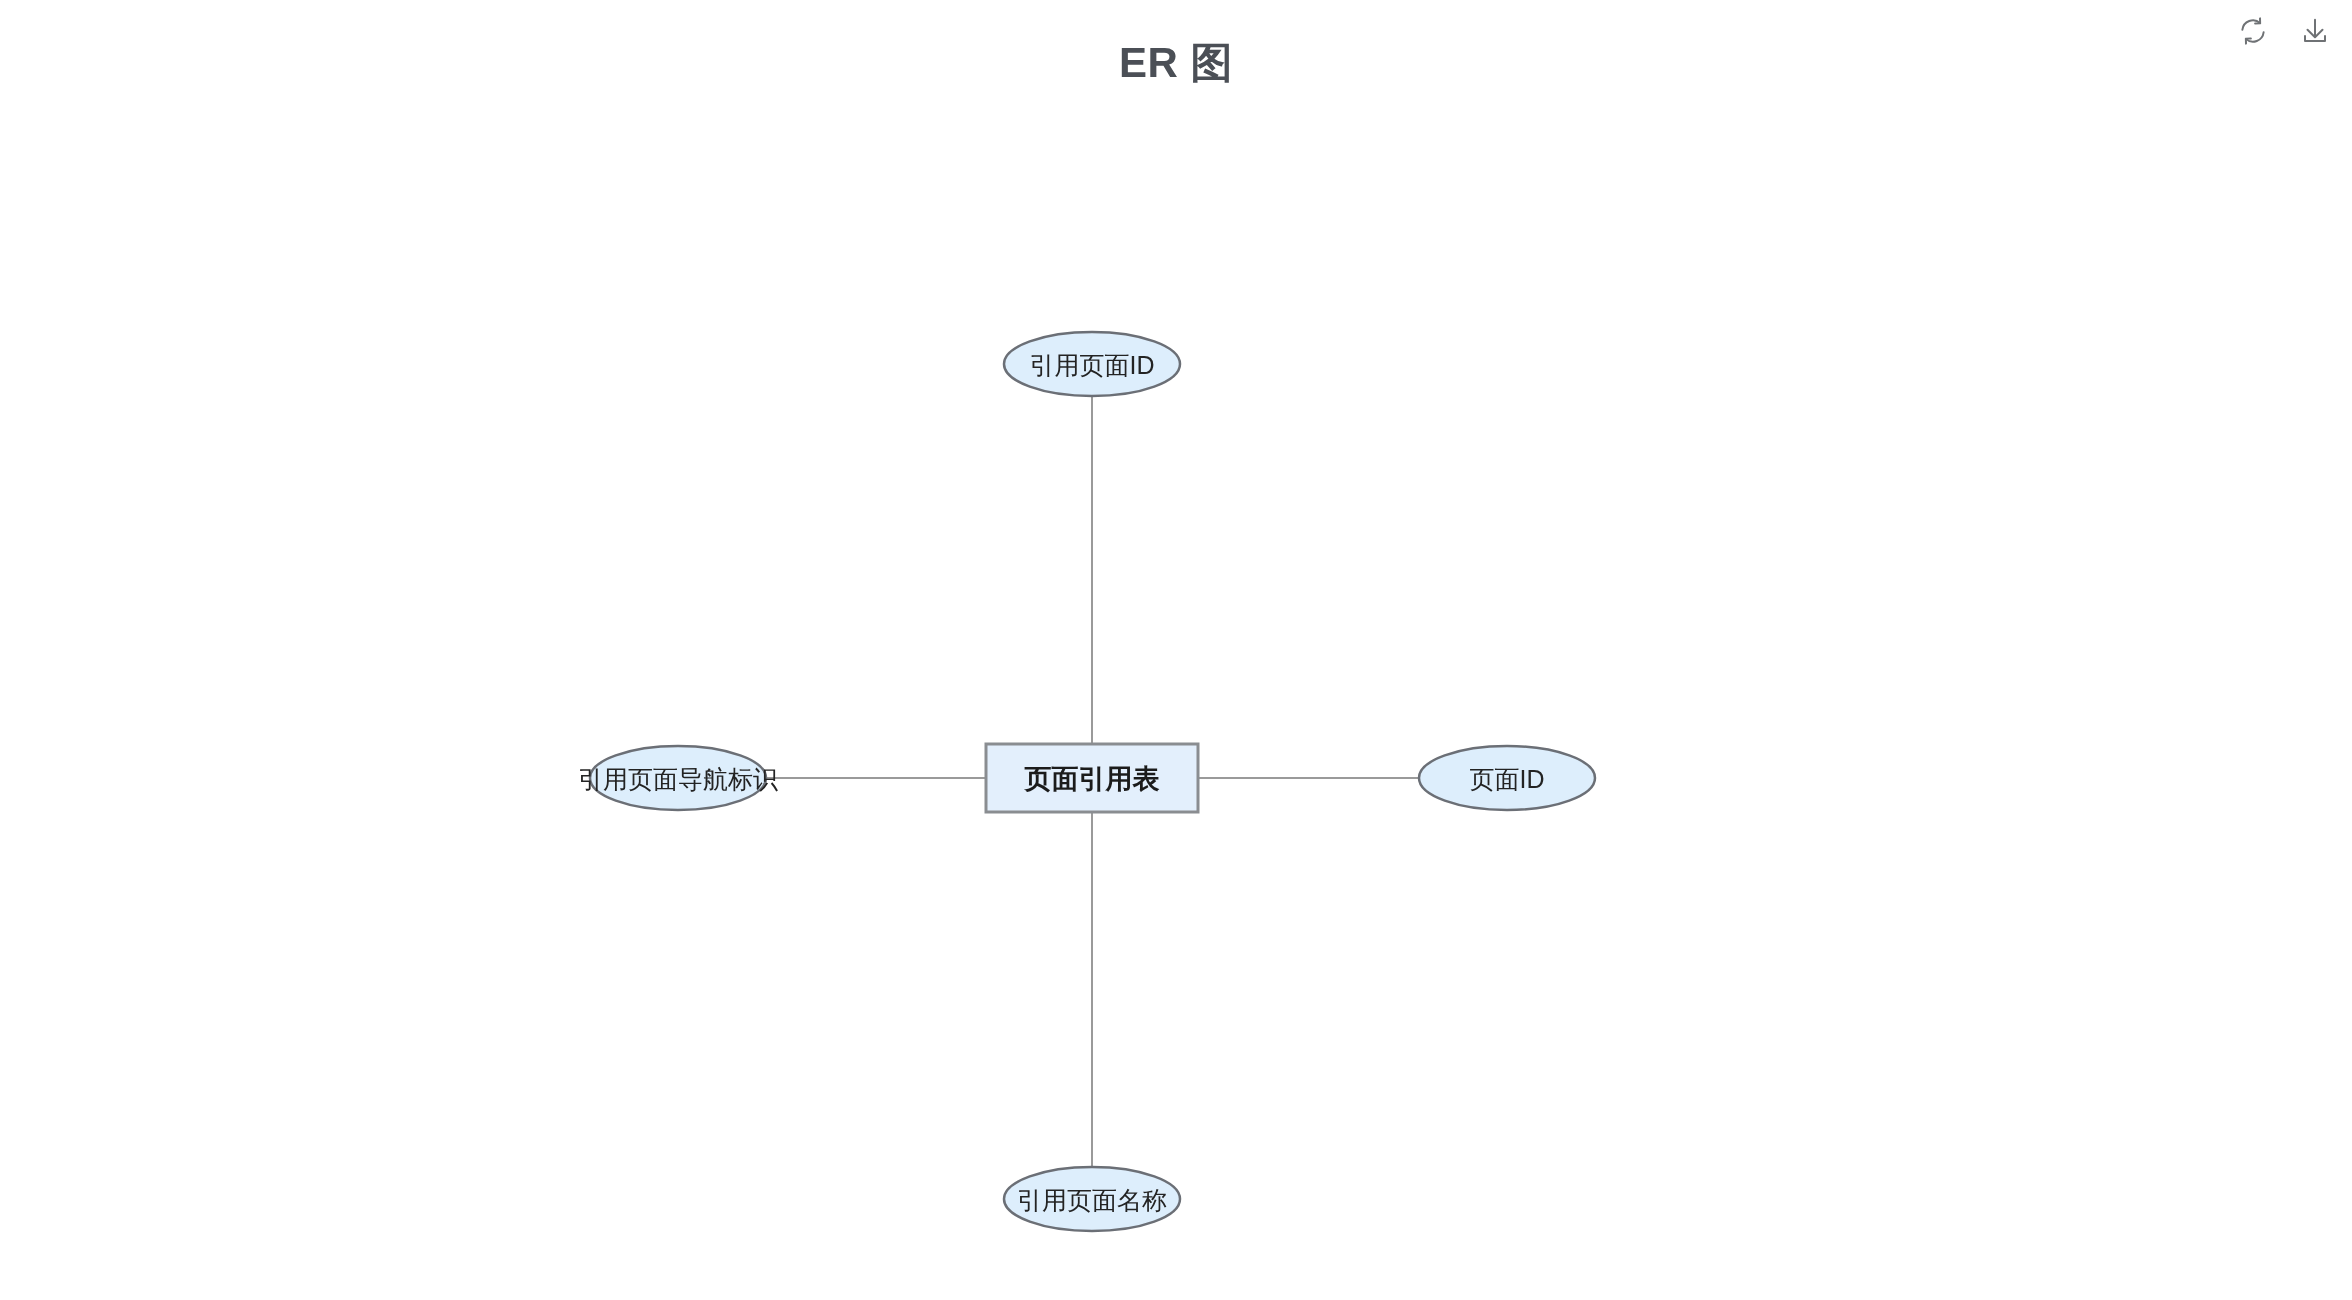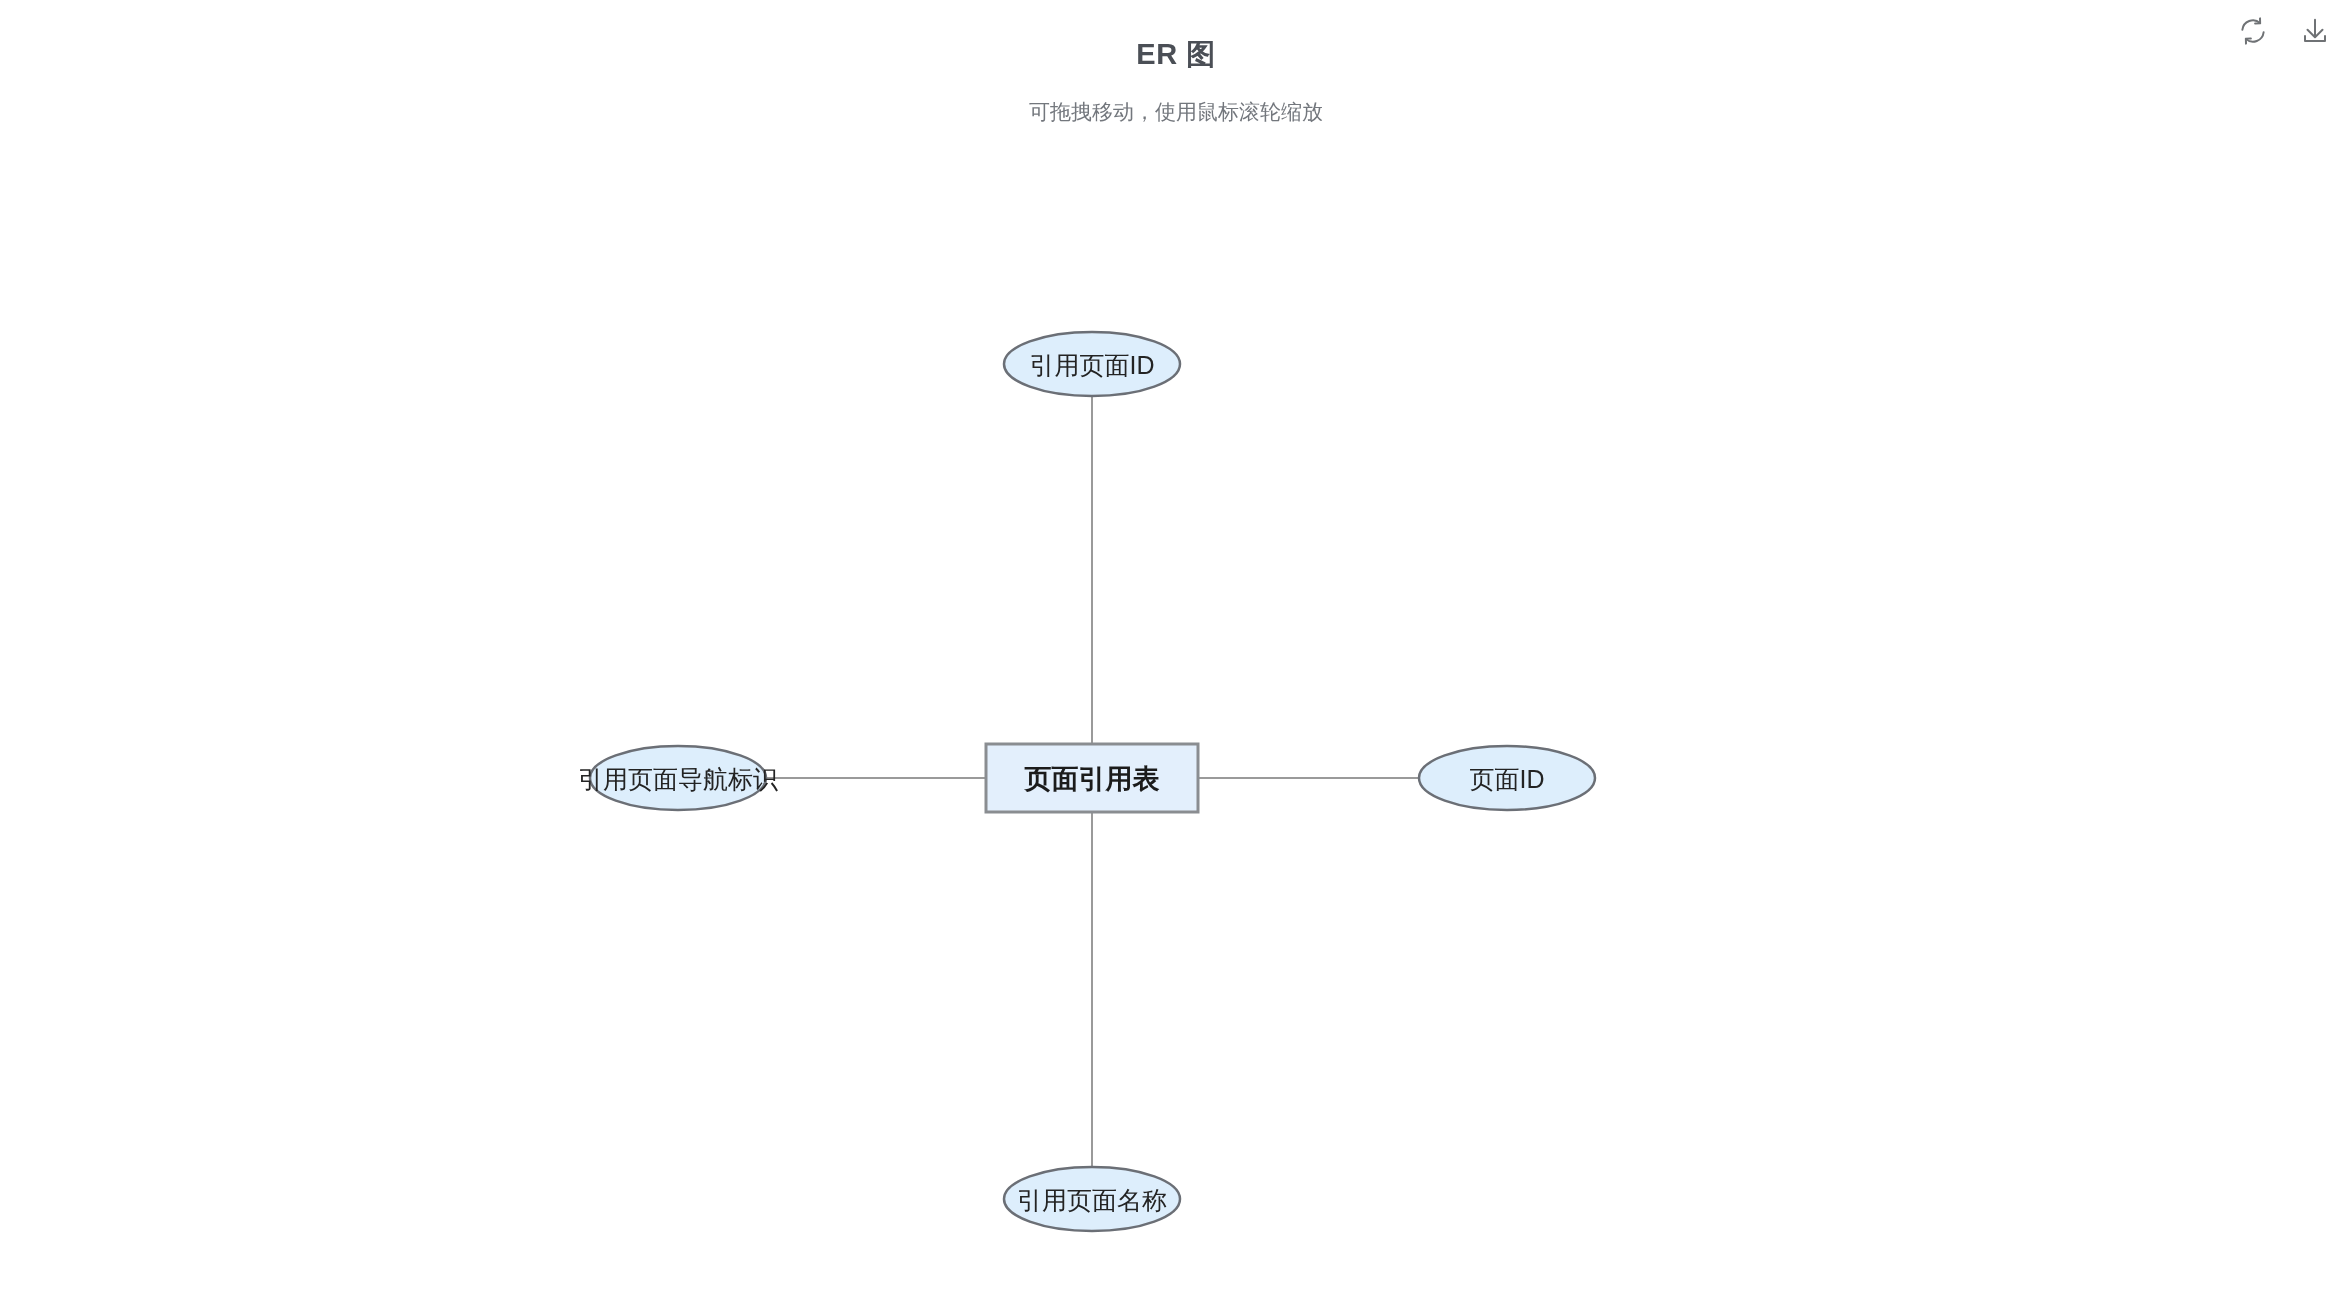--- a/index.html
+++ b/index.html
@@ -23,21 +23,21 @@
     width: 2352px;
     height: 150px;
     pointer-events: none;
   }
   #page-title {
     position: absolute;
     left: 0;
     top: 35px;
     width: 2352px;
     text-align: center;
-    font-size: 29px;
+    font-size: 42px;
     font-weight: bold;
     color: #4b4f56;
     letter-spacing: 0.5px;
   }
   #page-subtitle {
     position: absolute;
     left: 0;
     top: 98px;
     width: 2352px;
     text-align: center;
@@ -154,21 +154,20 @@
     <g>
       <rect class="entity-rect" x="940" y="744" width="212" height="68"></rect>
       <text class="entity-label" x="1046" y="779">页面引用表</text>
     </g>
 
   </svg>
 </div>
 
 <div id="header">
   <div id="page-title">ER 图</div>
-  <div id="page-subtitle">可拖拽移动，使用鼠标滚轮缩放</div>
 </div>
 
 <div id="toolbar">
   <button class="tool-btn">
     <span>
       <svg width="30" height="30" viewBox="0 0 24 24" fill="none" stroke="#6f7275" stroke-width="1.6" stroke-linecap="round" stroke-linejoin="round">
         <path d="M20.5 13a8.5 8.5 0 0 1-14.2 5.3"></path>
         <path d="M3.5 11a8.5 8.5 0 0 1 14.2-5.3"></path>
         <polyline points="17.6 1.9 17.7 5.9 13.7 6"></polyline>
         <polyline points="6.4 22.1 6.3 18.1 10.3 18"></polyline>

